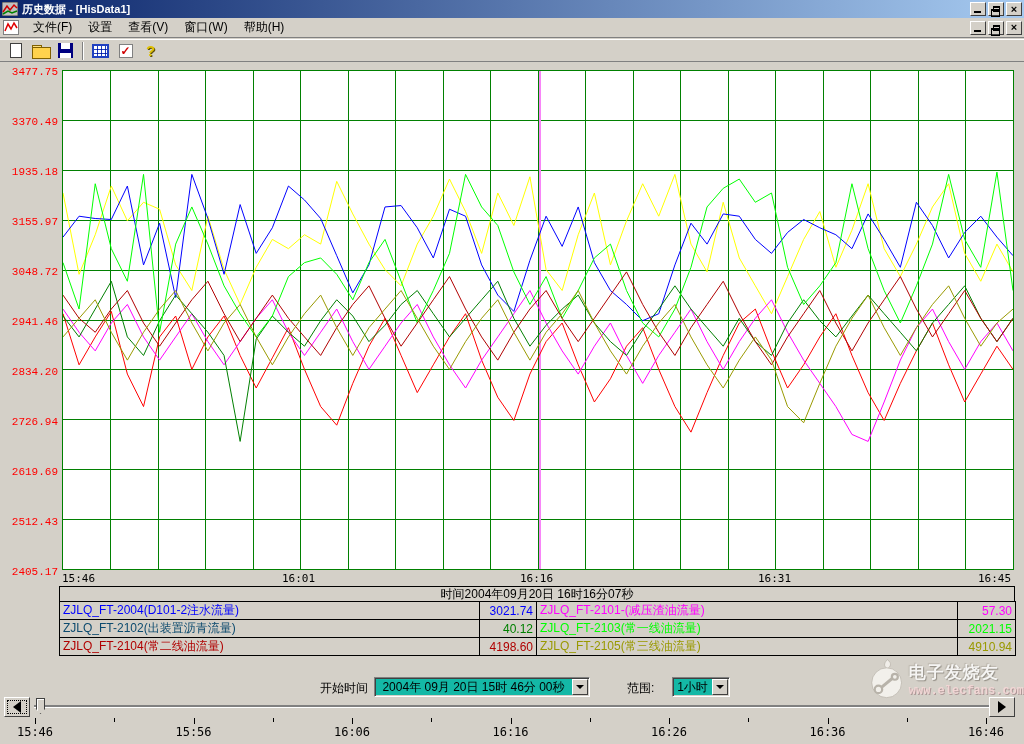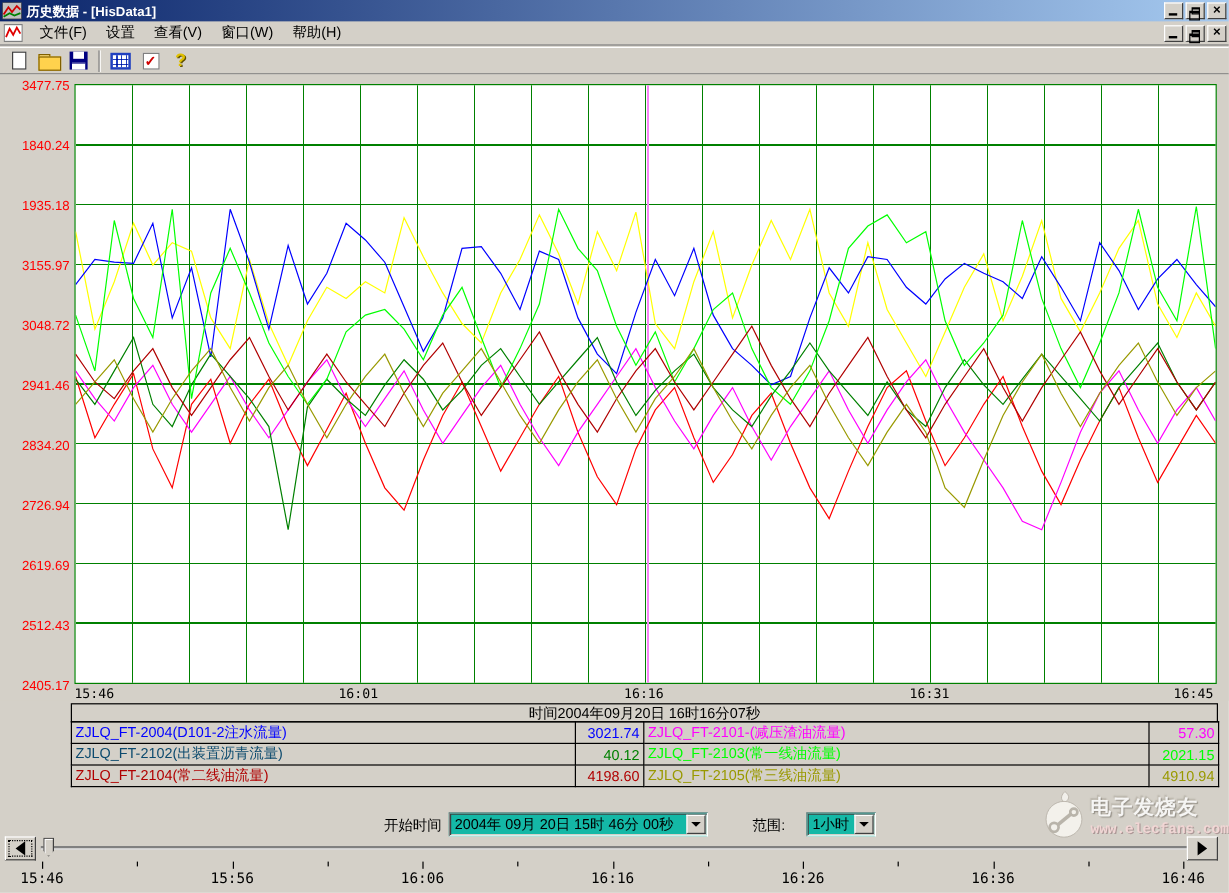--- a/index.html
+++ b/index.html
@@ -48,31 +48,31 @@
     background-blend-mode:multiply;}
   .ic-check{width:14px;height:14px;background:#fff;border:1px solid #808080;
     color:#d00000;font-weight:bold;font-size:12px;line-height:12px;text-align:center;}
   .ic-help{color:#e0c000;font-weight:bold;font-size:15px;text-shadow:1px 1px 0 #605000;}
   
   .chart-region{position:absolute;left:0;top:62px;width:1024px;height:522px;background:#d4d0c8;}
   .plot{position:absolute;left:62px;top:8px;width:952px;height:500px;background:#fff;
     border:1px solid #008000;}
   .plot svg{display:block;width:100%;height:100%;}
   .ylabel{position:absolute;width:58px;text-align:right;color:#f00;
-    font-family:Liberation Sans, sans-serif;font-size:11px;line-height:12px;}
+    font-family:Liberation Mono, monospace;font-size:11px;line-height:12px;}
   .xlabel{position:absolute;top:510px;color:#000;font-family:"DejaVu Sans Mono",monospace;font-size:11px;}
   
   .time-header{position:absolute;left:59px;top:586px;width:956px;height:16px;
     border:1px solid #000;text-align:center;line-height:14px;font-size:12px;background:#d4d0c8;}
   .legend-table{position:absolute;left:59px;top:601px;width:956px;border-collapse:collapse;
     table-layout:fixed;font-size:12px;}
   .legend-table td{border:1px solid #000;height:17px;padding:0 3px;white-space:nowrap;overflow:hidden;}
   .legend-table td.val{text-align:right;}
   
-  .controls{position:absolute;left:0;top:676px;width:1024px;height:22px;}
+  .controls{position:absolute;left:0;top:676px;width:1024px;height:22px;text-align:center;}
   .ctl-label{position:absolute;top:4px;font-size:12px;}
   .combo{position:absolute;top:1px;height:20px;background:#14b8a6;
     border:1px solid #808080;border-right-color:#fff;border-bottom-color:#fff;
     box-shadow:inset 1px 1px 0 #404040, inset -1px -1px 0 #d4d0c8;
     display:flex;align-items:center;}
   .combo .txt{flex:1;padding:0 4px;font-size:12px;white-space:nowrap;overflow:hidden;}
   .combo .drop{width:16px;height:16px;margin-right:1px;background:#d4d0c8;
     border:1px solid;border-color:#fff #404040 #404040 #fff;
     display:flex;align-items:center;justify-content:center;}
   .tri-down{width:0;height:0;border-left:4px solid transparent;border-right:4px solid transparent;border-top:4px solid #000;}
@@ -169,21 +169,21 @@
       <span class="ic-check">✓</span>
     </div>
   <div class="tbtn">
       <span class="ic-help">?</span>
     </div>
 </div>
 
 <div class="chart-region">
   <div id="y-labels">
       <div class="ylabel" style="top: 4px;">3477.75</div>
-      <div class="ylabel" style="top: 54px;">1840.24</div>
+      <div class="ylabel" style="top: 54px;">3370.49</div>
       <div class="ylabel" style="top: 104px;">1935.18</div>
       <div class="ylabel" style="top: 154px;">3155.97</div>
       <div class="ylabel" style="top: 204px;">3048.72</div>
       <div class="ylabel" style="top: 254px;">2941.46</div>
       <div class="ylabel" style="top: 304px;">2834.20</div>
       <div class="ylabel" style="top: 354px;">2726.94</div>
       <div class="ylabel" style="top: 404px;">2619.69</div>
       <div class="ylabel" style="top: 454px;">2512.43</div>
       <div class="ylabel" style="top: 504px;">2405.17</div>
     </div>

